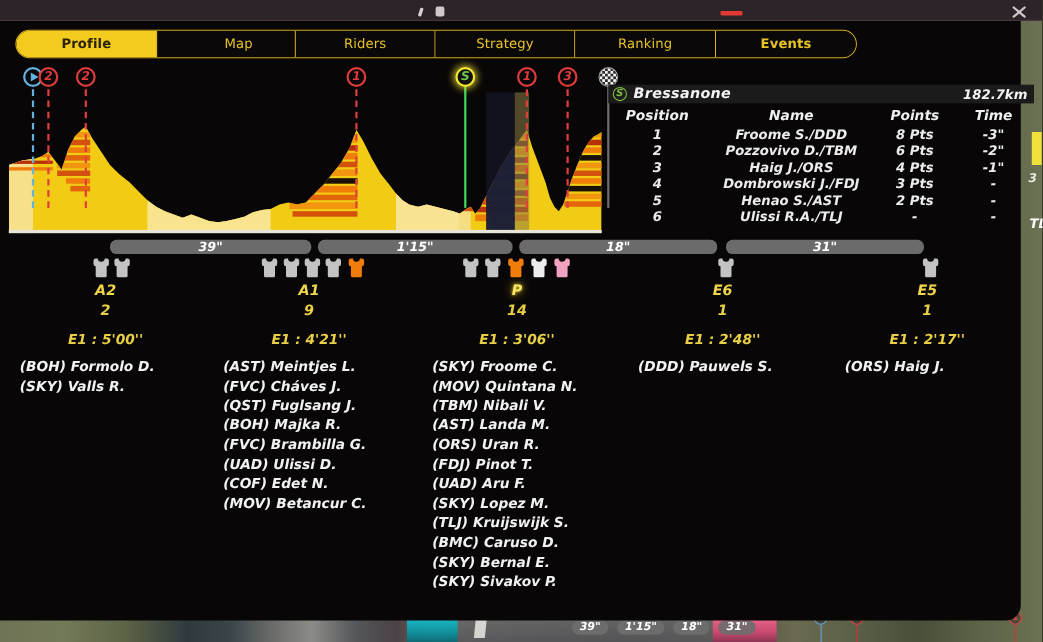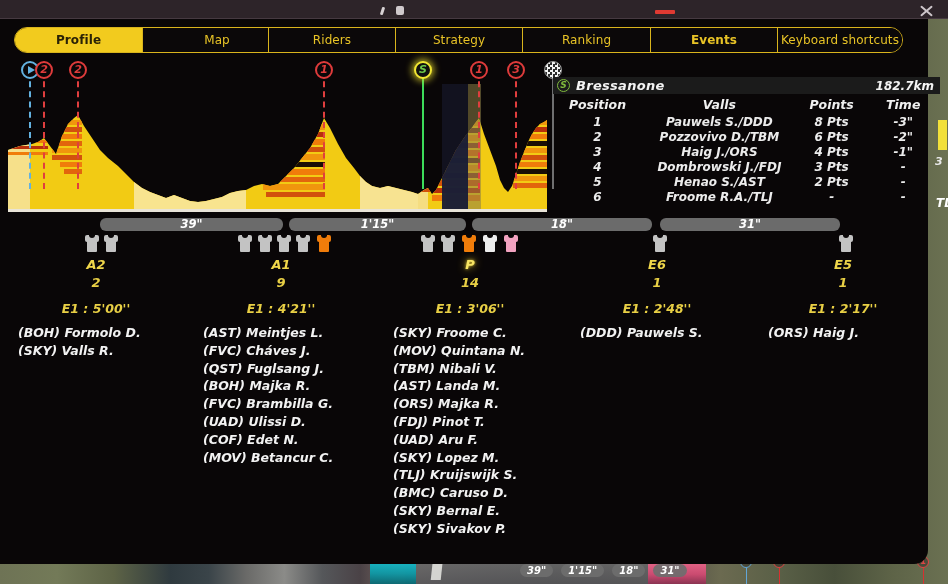--- a/index.html
+++ b/index.html
@@ -365,21 +365,20 @@
 
   <div class="panel">
 
     <div class="tabbar" id="tabbar">
         <div class="tab w-profile active">Profile</div>
         <div class="tab w-map">Map</div>
         <div class="tab w-riders">Riders</div>
         <div class="tab w-strategy">Strategy</div>
         <div class="tab w-ranking">Ranking</div>
         <div class="tab w-events">Events</div>
-        <div class="tab w-kbd">Keyboard shortcuts</div>
       </div>
 
     <div class="profile-wrap">
       <svg class="profile-svg" width="539" height="150" viewBox="0 0 539 150">
         <defs>
           <clipPath id="terrainClip">
             <path d="M0,88 L6,86 L12,84 L18,83 L24,82 L30,80 L36,76 L42,84 L48,92
                      L54,74 L60,62 L66,56 L70,53 L76,64 L84,76 L92,88 L100,96
                      L110,104 L118,112 L126,120 L134,126 L142,130 L150,133 L158,136
                      L166,133 L174,136 L182,139 L190,140 L198,139 L206,137 L214,135
@@ -522,29 +521,29 @@
       <table class="rank">
         <colgroup>
           <col class="c-pos">
             <col class="c-name">
             <col class="c-pts">
             <col class="c-time">
         </colgroup>
         <thead>
           <tr>
             <th>Position</th>
-            <th>Valls</th>
+            <th>Name</th>
             <th>Points</th>
             <th>Time</th>
           </tr>
         </thead>
         <tbody id="rank-body">
             <tr>
               <td>1</td>
-              <td>Pauwels S./DDD</td>
+              <td>Froome S./DDD</td>
               <td>8 Pts</td>
               <td>-3"</td>
             </tr>
             <tr>
               <td>2</td>
               <td>Pozzovivo D./TBM</td>
               <td>6 Pts</td>
               <td>-2"</td>
             </tr>
             <tr>
@@ -560,21 +559,21 @@
               <td>-</td>
             </tr>
             <tr>
               <td>5</td>
               <td>Henao S./AST</td>
               <td>2 Pts</td>
               <td>-</td>
             </tr>
             <tr>
               <td>6</td>
-              <td>Froome R.A./TLJ</td>
+              <td>Ulissi R.A./TLJ</td>
               <td>-</td>
               <td>-</td>
             </tr>
           </tbody>
       </table>
     </div>
 
     <div class="gaps" id="gapbars">
         <div class="gap" style="left: 100px; width: 183px;">39"</div>
         <div class="gap" style="left: 289px; width: 177px;">1'15"</div>
@@ -700,21 +699,21 @@
           <div class="rider-name">(FVC) Brambilla G.</div>
           <div class="rider-name">(UAD) Ulissi D.</div>
           <div class="rider-name">(COF) Edet N.</div>
           <div class="rider-name">(MOV) Betancur C.</div>
         </div>
         <div class="riders-col" style="left: 393px;">
           <div class="rider-name">(SKY) Froome C.</div>
           <div class="rider-name">(MOV) Quintana N.</div>
           <div class="rider-name">(TBM) Nibali V.</div>
           <div class="rider-name">(AST) Landa M.</div>
-          <div class="rider-name">(ORS) Majka R.</div>
+          <div class="rider-name">(ORS) Uran R.</div>
           <div class="rider-name">(FDJ) Pinot T.</div>
           <div class="rider-name">(UAD) Aru F.</div>
           <div class="rider-name">(SKY) Lopez M.</div>
           <div class="rider-name">(TLJ) Kruijswijk S.</div>
           <div class="rider-name">(BMC) Caruso D.</div>
           <div class="rider-name">(SKY) Bernal E.</div>
           <div class="rider-name">(SKY) Sivakov P.</div>
         </div>
         <div class="riders-col" style="left: 580px;">
           <div class="rider-name">(DDD) Pauwels S.</div>

